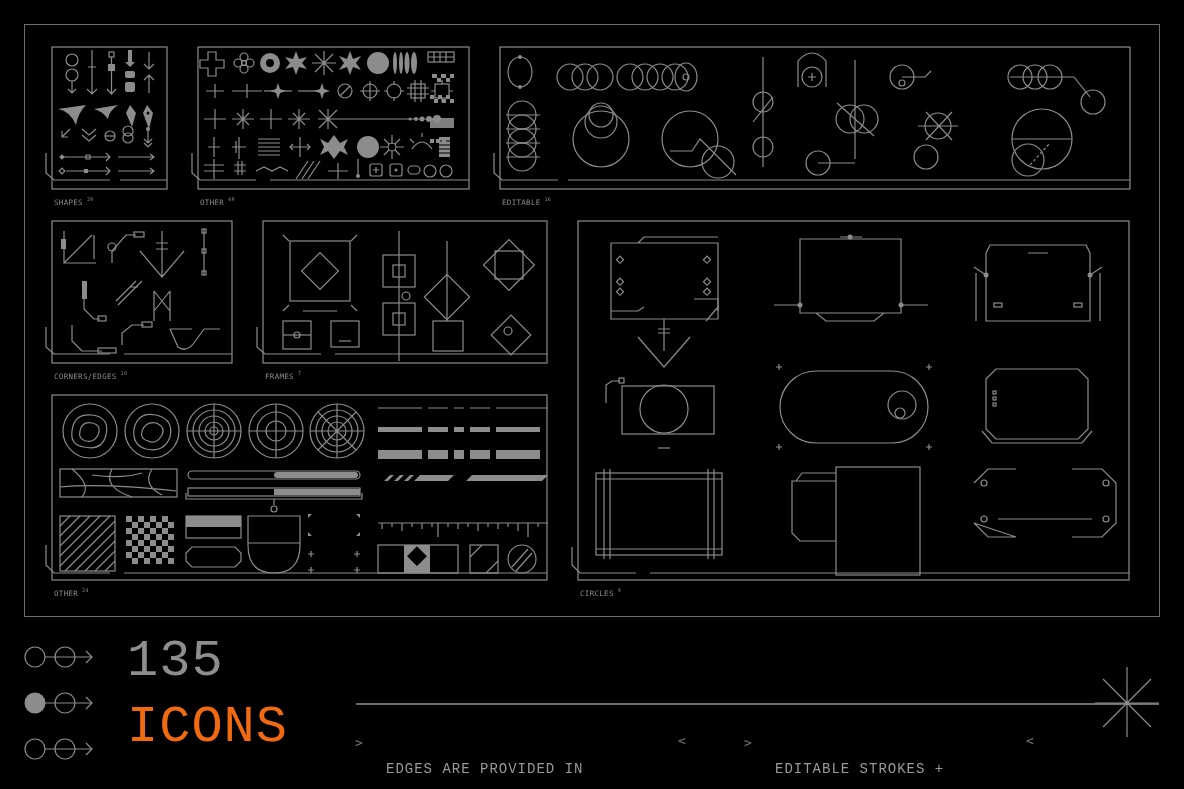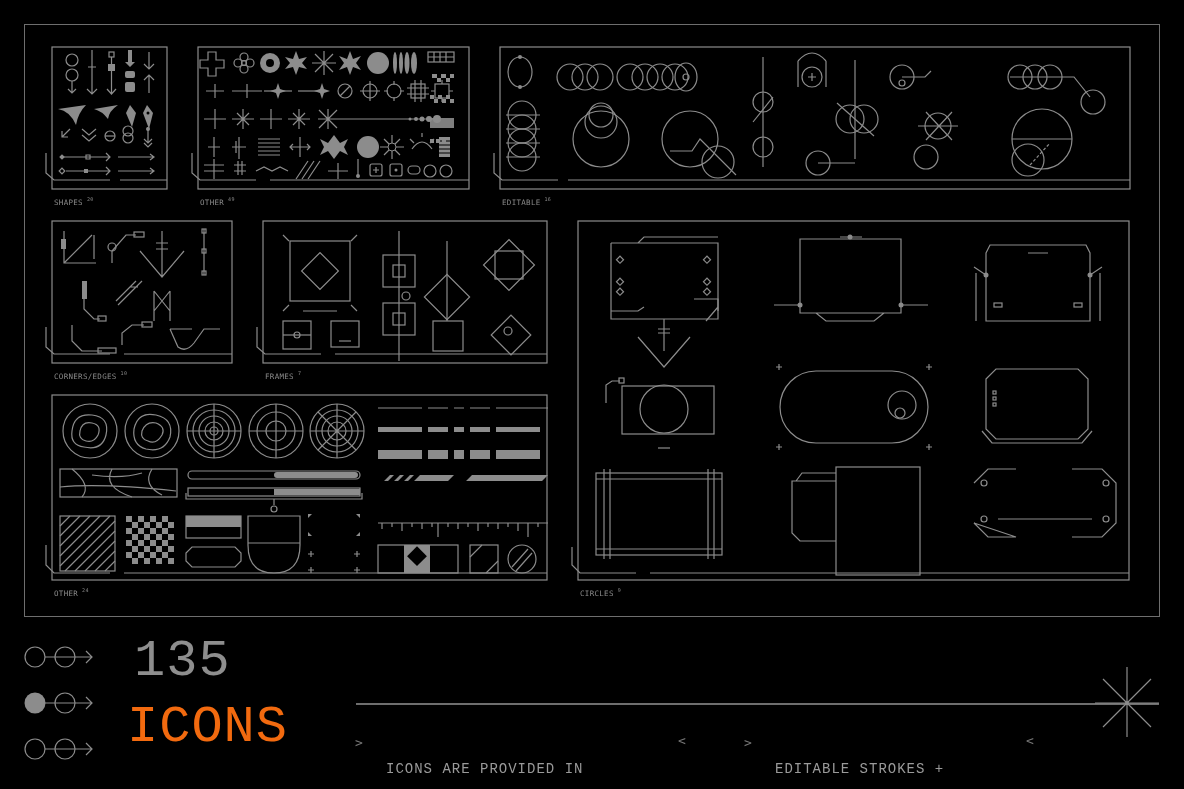--- a/index.html
+++ b/index.html
@@ -8,21 +8,21 @@
   .abs { position: absolute; }
   svg { position: absolute; left: 0; top: 0; overflow: visible; }
   .stroke { fill: none; stroke: #8c8c8c; stroke-width: 1.2; }
   .fill { fill: #8c8c8c; stroke: none; }
   .panel-label {
     position: absolute; font-size: 7.5px; letter-spacing: 0.3px; color: #8a8a8a;
     font-family: "DejaVu Sans Mono", monospace; white-space: nowrap;
   }
   .panel-label sup { font-size: 5px; margin-left: 4px; vertical-align: 4px; }
   .big-num {
-    position: absolute; left: 134px; top: 636px; font-size: 52px; line-height: 52px;
+    position: absolute; left: 127px; top: 636px; font-size: 52px; line-height: 52px;
     color: #8e8e8e; font-family: "Liberation Mono", "DejaVu Sans Mono", monospace; letter-spacing: 1px;
   }
   .big-word {
     position: absolute; left: 127px; top: 702px; font-size: 52px; line-height: 52px;
     color: #f26a0f; font-family: "Liberation Mono", "DejaVu Sans Mono", monospace; letter-spacing: 1px;
   }
   .feature {
     position: absolute; font-size: 14px; line-height: 17px; color: #9a9a9a;
     font-family: "Liberation Mono", "DejaVu Sans Mono", monospace; letter-spacing: 1px; white-space: pre;
   }
@@ -519,21 +519,21 @@
 
 <div class="abs" style="left:356px;top:703px;width:803px;height:1.5px;background:#6e6e6e;"></div>
 
 <svg width="80" height="80" style="left:1095px;top:667px;">
   <path class="stroke" d="M32 0 V70 M0 36 H64 M8 12 L56 60 M56 12 L8 60"></path>
   <circle class="fill" cx="32" cy="36" r="1.8"></circle>
 </svg>
 
 <div class="chev" style="left:355px;top:735px;">&gt;</div>
 <div class="feature" style="left:386px;top:727px;">
-  <div>ICONS ARE PROVIDED IN</div>
+  <div>EDGES ARE PROVIDED IN</div>
   
 </div>
 <div class="chev" style="left:678px;top:733px;">&lt;</div>
 
 <div class="chev" style="left:744px;top:735px;">&gt;</div>
 <div class="feature" style="left:775px;top:727px;">
   <div>EDITABLE STROKES +</div>
   
 </div>
 <div class="chev" style="left:1026px;top:733px;">&lt;</div>

